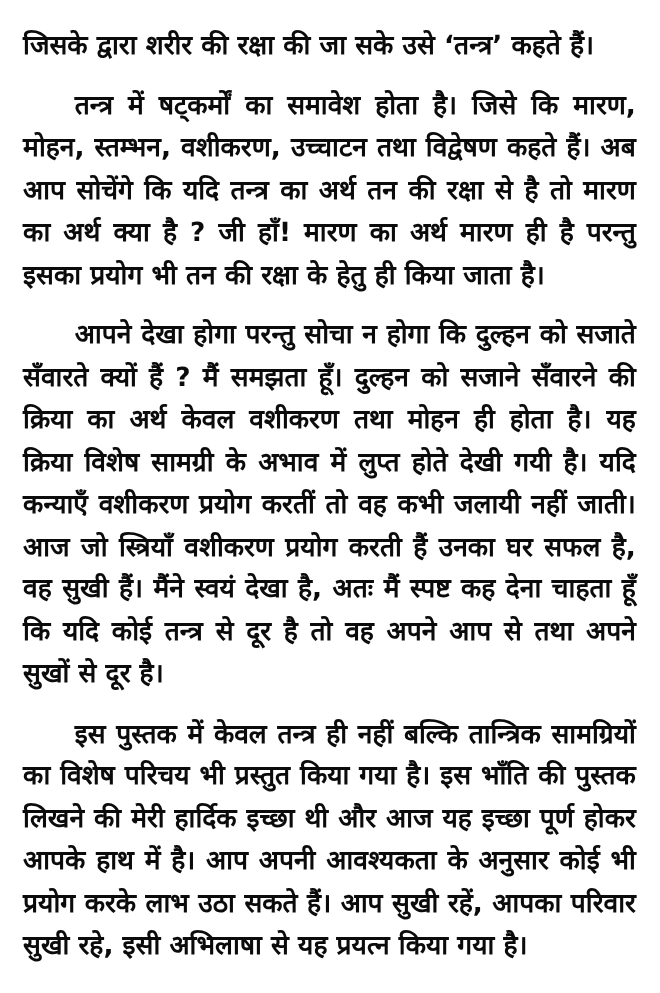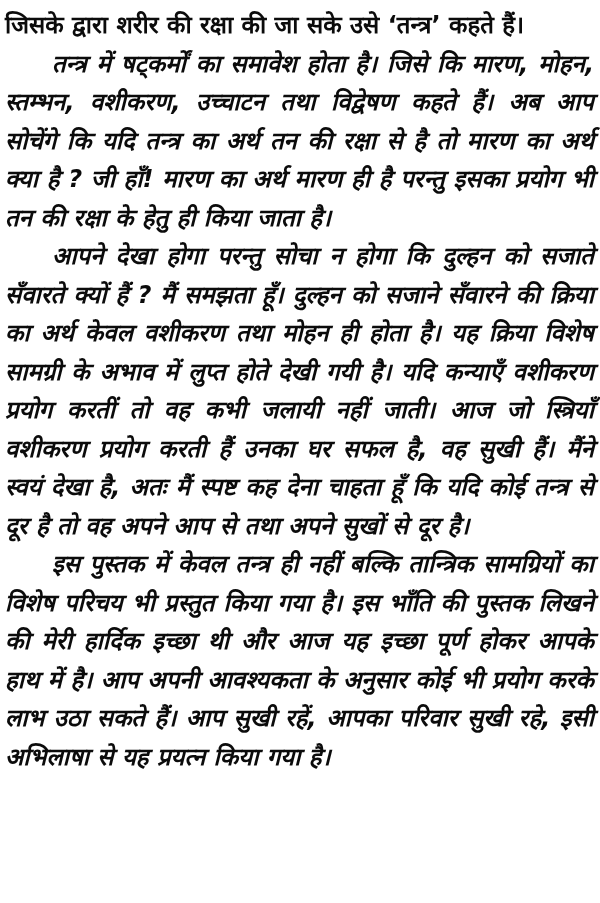--- a/index.html
+++ b/index.html
@@ -17,26 +17,25 @@
     overflow: hidden;
     font-family: "DejaVu Sans", sans-serif;
     font-weight: 700;
     font-size: 24px;
     line-height: 38.5px;
     color: #0b0b0b;
     text-align: justify;
     text-justify: inter-word;
   }
   .page p {
-    margin: 0;
+    margin: 16px;
     padding: 0;
   }
   .page p.indent {
     text-indent: 47px;
-    font-style: italic;
   }
 </style>
 </head>
 <body>
 
 <div class="page">
   <p>जिसके द्वारा शरीर की रक्षा की जा सके उसे ‘तन्त्र’ कहते हैं।</p>
   <p class="indent">तन्त्र में षट्कर्मों का समावेश होता है। जिसे कि मारण, मोहन, स्तम्भन, वशीकरण, उच्चाटन तथा विद्वेषण कहते हैं। अब आप सोचेंगे कि यदि तन्त्र का अर्थ तन की रक्षा से है तो मारण का अर्थ क्या है ? जी हाँ! मारण का अर्थ मारण ही है परन्तु इसका प्रयोग भी तन की रक्षा के हेतु ही किया जाता है।</p>
   <p class="indent">आपने देखा होगा परन्तु सोचा न होगा कि दुल्हन को सजाते सँवारते क्यों हैं ? मैं समझता हूँ। दुल्हन को सजाने सँवारने की क्रिया का अर्थ केवल वशीकरण तथा मोहन ही होता है। यह क्रिया विशेष सामग्री के अभाव में लुप्त होते देखी गयी है। यदि कन्याएँ वशीकरण प्रयोग करतीं तो वह कभी जलायी नहीं जाती। आज जो स्त्रियाँ वशीकरण प्रयोग करती हैं उनका घर सफल है, वह सुखी हैं। मैंने स्वयं देखा है, अतः मैं स्पष्ट कह देना चाहता हूँ कि यदि कोई तन्त्र से दूर है तो वह अपने आप से तथा अपने सुखों से दूर है।</p>
   <p class="indent">इस पुस्तक में केवल तन्त्र ही नहीं बल्कि तान्त्रिक सामग्रियों का विशेष परिचय भी प्रस्तुत किया गया है। इस भाँति की पुस्तक लिखने की मेरी हार्दिक इच्छा थी और आज यह इच्छा पूर्ण होकर आपके हाथ में है। आप अपनी आवश्यकता के अनुसार कोई भी प्रयोग करके लाभ उठा सकते हैं। आप सुखी रहें, आपका परिवार सुखी रहे, इसी अभिलाषा से यह प्रयत्न किया गया है।</p>

